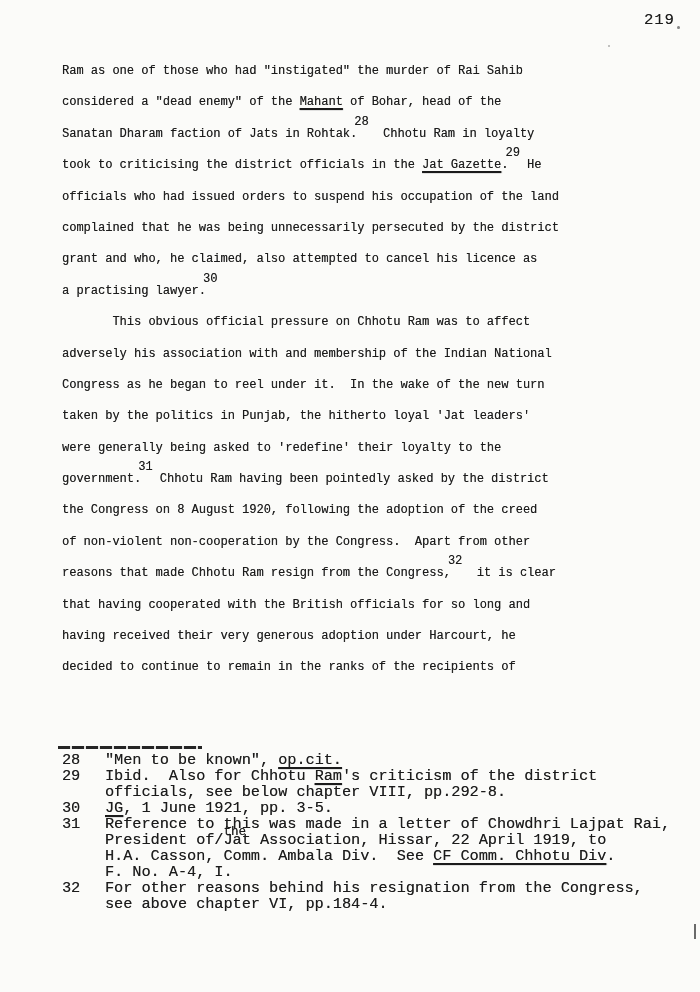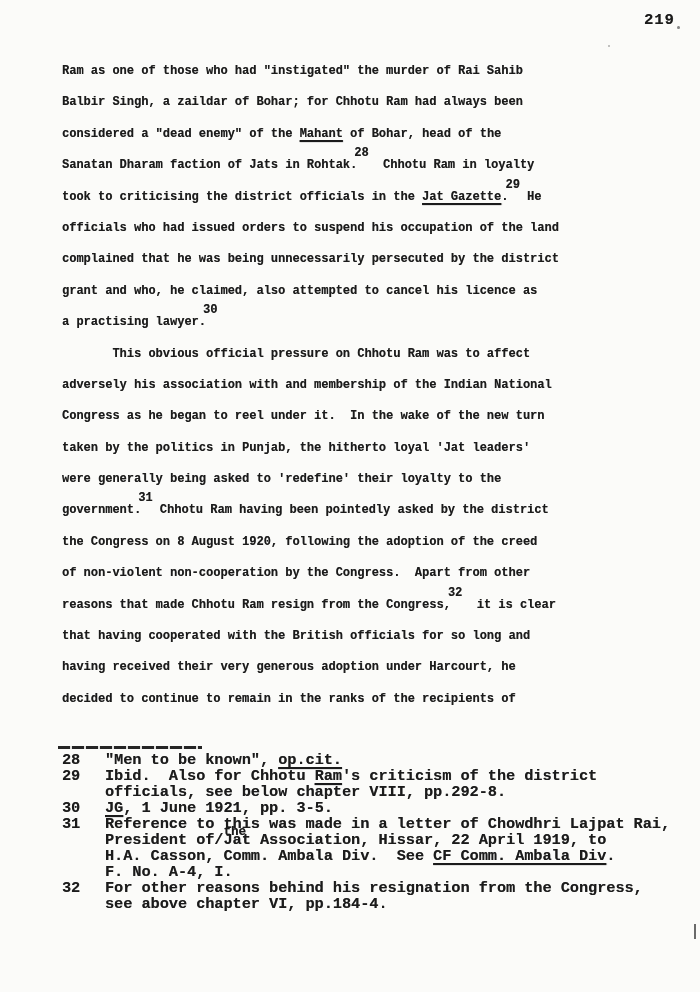--- a/index.html
+++ b/index.html
@@ -1,19 +1,19 @@
 <!DOCTYPE html>
 <html><head>
 <meta charset="utf-8">
 <style>
   html,body{margin:0;padding:0;background:#fbfbf9;}
   .page{
     position:relative;width:700px;height:992px;background:#fbfbf9;overflow:hidden;
     font-family:"Liberation Mono","DejaVu Sans Mono",monospace;
-    color:#1b1b1b;font-weight:700;
+    color:#1b1b1b;font-weight:400;
     text-shadow:0.2px 0.2px 0.35px rgba(10,10,10,0.55);
   }
   .page-number{position:absolute;left:644px;top:11px;font-size:15.5px;letter-spacing:1px;}
   .body-text{position:absolute;left:62px;top:56px;font-size:12px;line-height:31.4px;}
   .line{white-space:pre;height:31.4px;}
   .fn-block{position:absolute;left:62px;top:752px;font-size:15.2px;line-height:16px;}
   .fn{display:flex;align-items:flex-start;}
   .fn-num{flex:0 0 43px;white-space:pre;}
   .fn-lines{flex:1 1 auto;}
   .fn-lines .line{height:16px;}
@@ -29,21 +29,20 @@
   .a-edge{left:694px;top:924px;width:2px;height:15px;opacity:.75;}
   .a-speck{left:608px;top:45px;width:2px;height:2px;opacity:.4;border-radius:50%;}
 </style>
 </head>
 <body>
 
 <div class="page">
   <div class="page-number">219</div>
   <div class="body-text">
       <div class="line"><span>Ram as one of those who had "instigated" the murder of Rai Sahib</span></div>
-      <div class="line"><span>Balbir Singh, a zaildar of Bohar; for Chhotu Ram had always been</span></div>
       <div class="line"><span>considered a "dead enemy" of the </span><span class="u">Mahant</span><span> of Bohar, head of the</span></div>
       <div class="line"><span>Sanatan Dharam faction of Jats in Rohtak.</span><span class="sup">28</span><span>  Chhotu Ram in loyalty</span></div>
       <div class="line"><span>took to criticising the district officials in the </span><span class="u">Jat Gazette</span><span>.</span><span class="sup">29</span><span> He</span></div>
       <div class="line"><span>officials who had issued orders to suspend his occupation of the land</span></div>
       <div class="line"><span>complained that he was being unnecessarily persecuted by the district</span></div>
       <div class="line"><span>grant and who, he claimed, also attempted to cancel his licence as</span></div>
       <div class="line"><span>a practising lawyer.</span><span class="sup">30</span></div>
       <div class="line"><span>       This obvious official pressure on Chhotu Ram was to affect</span></div>
       <div class="line"><span>adversely his association with and membership of the Indian National</span></div>
       <div class="line"><span>Congress as he began to reel under it.  In the wake of the new turn</span></div>
@@ -76,21 +75,21 @@
         <div class="fn-num">30</div>
         <div class="fn-lines">
           <div class="line"><span class="u">JG</span><span>, 1 June 1921, pp. 3-5.</span></div>
         </div>
       </div>
       <div class="fn">
         <div class="fn-num">31</div>
         <div class="fn-lines">
           <div class="line"><span>Reference to this was made in a letter of Chowdhri Lajpat Rai,</span></div>
           <div class="line"><span>President of/</span><span class="ins">the</span><span>Jat Association, Hissar, 22 April 1919, to</span></div>
-          <div class="line"><span>H.A. Casson, Comm. Ambala Div.  See </span><span class="u">CF Comm. Ambala Div</span><span>.</span></div>
+          <div class="line"><span>H.A. Casson, Comm. Ambala Div.  See </span><span class="u">CF Comm. Chhotu Div</span><span>.</span></div>
           <div class="line"><span>F. No. A-4, I.</span></div>
         </div>
       </div>
       <div class="fn">
         <div class="fn-num">32</div>
         <div class="fn-lines">
           <div class="line"><span>For other reasons behind his resignation from the Congress,</span></div>
           <div class="line"><span>see above chapter VI, pp.184-4.</span></div>
         </div>
       </div>

